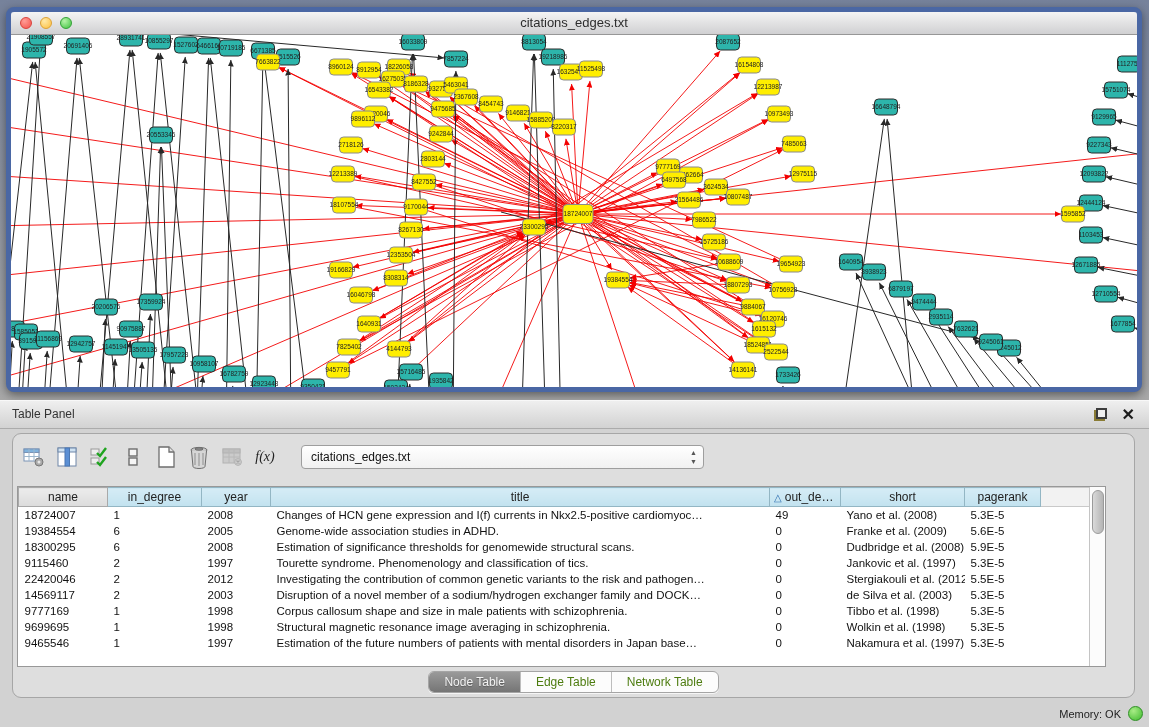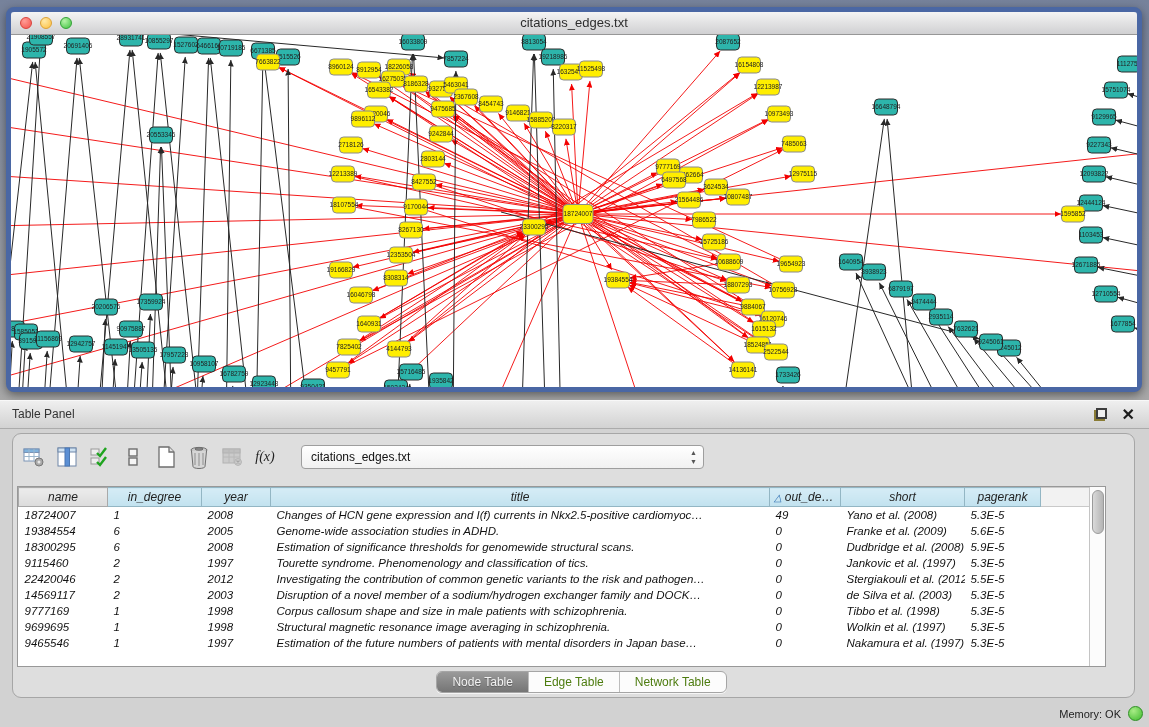--- a/index.html
+++ b/index.html
@@ -35,32 +35,32 @@
   .tbtn{width:26px;height:26px;display:flex;align-items:center;justify-content:center;cursor:pointer;}
   .fx{font-family:"Liberation Serif",serif;font-style:italic;font-size:14px;color:#222;}
   .combo{margin-left:16px;width:392px;height:22px;background:linear-gradient(#ffffff,#f1f1f1);
     border:1px solid #9e9e9e;border-radius:4px;display:flex;align-items:center;
     font-size:12px;color:#111;padding-left:9px;position:relative;cursor:pointer;}
   .combo .arrows{position:absolute;right:6px;top:2px;display:flex;flex-direction:column;line-height:9px;
     font-size:7px;color:#555;}
   
   .tp-table{position:absolute;left:4px;top:52px;width:1089px;height:181px;background:#fff;
     border:1px solid #989898;box-sizing:border-box;overflow:hidden;}
-  table{border-collapse:collapse;table-layout:fixed;width:1116px;font-style:italic;}
+  table{border-collapse:collapse;table-layout:fixed;width:1116px;}
   th{height:18px;background:linear-gradient(#d5ecf6,#c2e2ef);border:1px solid #93b6c4;
      font-size:12px;font-weight:normal;color:#222;text-align:center;overflow:hidden;white-space:nowrap;padding:0 2px;}
   th.namehdr{background:linear-gradient(#ececec,#dcdcdc);border-color:#a9a9a9;}
   th.sorthdr{text-align:left;padding-left:4px;margin-left:12px;}
   th .sortglyph{color:#2f6fb2;font-size:10px;margin-right:3px;}
   td{height:16px;font-size:11.5px;color:#111;padding:0 0 0 6px;white-space:nowrap;overflow:hidden;border:0;}
   .vscroll{position:absolute;right:0;top:0;width:15px;height:179px;background:#fcfcfc;border-left:1px solid #c4c4c4;}
   .vthumb{position:absolute;left:2px;top:3px;width:10px;height:42px;border-radius:6px;
     background:linear-gradient(90deg,#dadada,#b4b4b4);border:1px solid #9a9a9a;}
   
-  .tp-tabs{position:absolute;bottom:4px;left:8px;width:100%;display:flex;justify-content:center;}
+  .tp-tabs{position:absolute;bottom:4px;left:0;width:100%;display:flex;justify-content:center;}
   .segwrap{display:inline-flex;border:1px solid #a5a5a5;border-radius:6px;overflow:hidden;
     background:#fcfcfc;height:20px;box-shadow:0 1px 0 rgba(255,255,255,.7);}
   .seg{padding:0 15px;font-size:12px;line-height:20px;color:#4d7c0f;border-left:1px solid #bdbdbd;cursor:pointer;}
   .seg:first-child{border-left:0;}
   .seg.sel{background:linear-gradient(#9a9a9a,#757575);color:#f2f2f2;text-shadow:0 1px 1px rgba(0,0,0,.3);}
   
   .statusbar{position:absolute;left:0;bottom:0;width:1149px;height:27px;display:flex;
     justify-content:flex-end;align-items:center;gap:7px;padding-right:6px;box-sizing:border-box;
     font-size:11px;color:#222;}
   .memdot{width:13px;height:13px;border-radius:50%;border:1px solid #2c8f22;
@@ -902,21 +902,21 @@
               <td>Tibbo et al. (1998)</td>
               <td>5.3E-5</td>
               <td></td>
             </tr>
             <tr>
               <td>9699695</td>
               <td>1</td>
               <td>1998</td>
               <td>Structural magnetic resonance image averaging in schizophrenia.</td>
               <td>0</td>
-              <td>Wolkin et al. (1997)</td>
+              <td>Wolkin et al. (1998)</td>
               <td>5.3E-5</td>
               <td></td>
             </tr>
             <tr>
               <td>9465546</td>
               <td>1</td>
               <td>1997</td>
               <td>Estimation of the future numbers of patients with mental disorders in Japan base…</td>
               <td>0</td>
               <td>Nakamura et al. (1997)</td>

